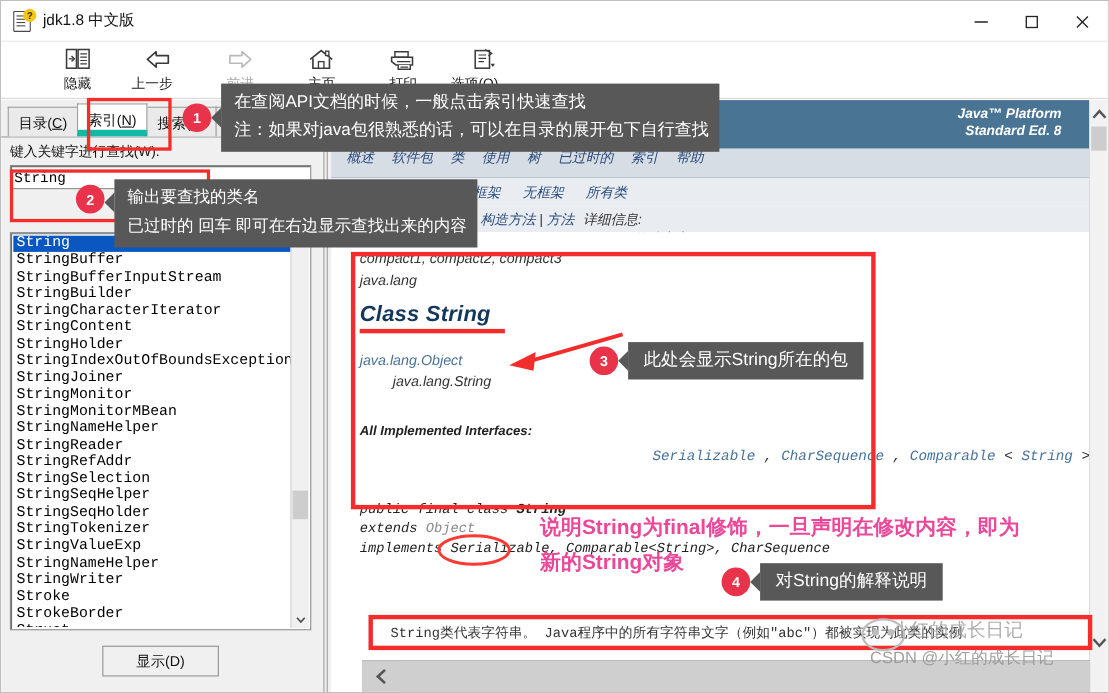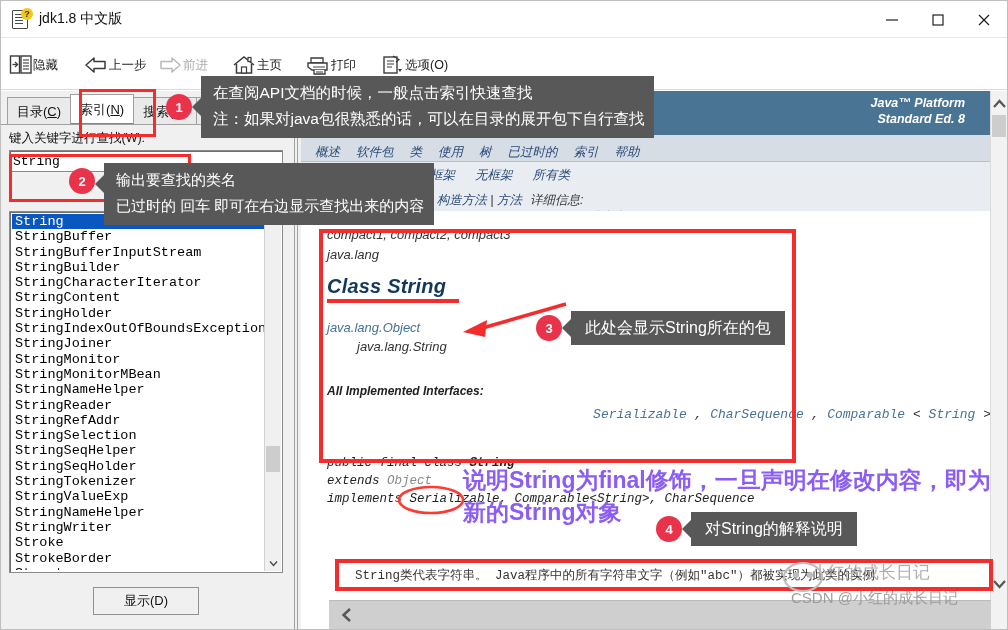--- a/index.html
+++ b/index.html
@@ -21,40 +21,40 @@
   .q-badge{position:absolute;right:-2px;top:-1px;width:12px;height:12px;border-radius:50%;
      background:#f5c518;color:#3a3a00;font-size:9px;line-height:12px;text-align:center;font-weight:bold;}
   .tb-title{font-size:14px;color:#111;}
   .win-btns{position:absolute;right:0;top:0;height:37px;display:flex;}
   .wb{width:46px;height:37px;display:flex;align-items:center;justify-content:center;}
   .wb svg{display:block;}
 
   
   .toolbar{height:52px;background:#fff;display:flex;align-items:flex-start;
            border-bottom:1px solid #d9d9d9;box-sizing:border-box;padding-left:8px;}
-  .tbtn{width:74px;height:50px;display:flex;align-items:center;justify-content:flex-start;
+  .tbtn{width:74px;height:50px;display:flex;flex-direction:column;align-items:flex-end;justify-content:flex-start;
         padding-top:3px;box-sizing:border-box;}
   .tbtn .ic{height:26px;display:flex;align-items:center;justify-content:center;}
   .tbtn .lb{font-size:12.5px;color:#1a1a1a;margin-top:1px;white-space:nowrap;}
   .tbtn.dim .lb{color:#adadad;}
 
   
   .content{position:absolute;left:0;top:90px;right:0;bottom:0;display:flex;}
   .leftpane{width:290px;background:#f0f0f0;position:relative;box-sizing:border-box;}
   .splitter{width:10px;background:#f0f0f0;position:relative;}
   .splitter:before{content:"";position:absolute;left:3px;top:0;bottom:0;width:1px;background:#a0a0a0;}
   .splitter:after{content:"";position:absolute;left:6px;top:0;bottom:0;width:1px;background:#a0a0a0;}
   .rightpane{flex:1;background:#fff;position:relative;font-style:italic;}
 
   
   .tabstrip{height:34px;display:flex;align-items:flex-end;padding-left:6px;box-sizing:border-box;
             background:#f0f0f0;border-bottom:1px solid #a0a0a0;}
   .tab{height:27px;line-height:27px;padding:0 9px;font-size:13px;color:#111;
        background:#eaeaea;border:1px solid #a0a0a0;border-bottom:none;margin-right:-1px;box-sizing:border-box;}
-  .tab.active{background:#fff;height:30px;line-height:30px;position:relative;z-index:3;border-bottom:1px solid #14b8a6;}
+  .tab.active{background:#fff;height:30px;line-height:30px;position:relative;z-index:3;border-bottom:6px solid #14b8a6;}
   .tab u{text-decoration:underline;}
 
   .hintlabel{font-size:12.5px;color:#111;padding:5px 0 3px 8px;}
   .searchbox{margin:0 8px;height:22px;background:#fff;border:1px solid #8a8a8a;
      box-shadow:inset 1px 1px 0 #6f6f6f;display:flex;align-items:center;box-sizing:border-box;}
   .searchbox input{border:0;outline:0;width:100%;font-family:"Liberation Mono","DejaVu Sans Mono",monospace;
      font-size:13px;color:#000;padding:0 3px;background:transparent;}
 
   .listbox{position:absolute;left:8px;right:8px;top:120px;bottom:56px;background:#fff;
      border:1px solid #8a8a8a;box-shadow:inset 1px 1px 0 #6f6f6f;box-sizing:border-box;overflow:hidden;}
@@ -113,21 +113,21 @@
 
   
   .ovl{position:absolute;z-index:40;}
   .darkbox{background:#585858;color:#fff;font-size:15.5px;line-height:26px;padding:4px 10px 6px 12px;box-sizing:border-box;}
   .callout{background:#585858;color:#fff;font-size:15px;line-height:30px;padding:0 14px;height:34px;
      display:flex;align-items:center;white-space:nowrap;box-sizing:border-box;}
   .callout.big{font-size:16px;}
   .numbadge{width:26px;height:26px;border-radius:50%;background:#e8334a;color:#fff;font-size:13px;
      display:flex;align-items:center;justify-content:center;font-weight:bold;}
   .redrect{border:3px solid #f42c2c;box-sizing:border-box;}
-  .redtext{color:#8b5cf6;font-size:23px;font-weight:bold;line-height:26px;white-space:nowrap;}
+  .redtext{color:#ec4899;font-size:19px;font-weight:bold;line-height:26px;white-space:nowrap;margin-left:28px;}
   .wm{position:absolute;z-index:60;color:rgba(160,160,160,.85);font-size:17px;white-space:nowrap;}
   .wm2{position:absolute;z-index:60;color:rgba(150,150,150,.9);font-size:15px;white-space:nowrap;}
   .pointer{width:0;height:0;border-top:9px solid transparent;border-bottom:9px solid transparent;}
 </style>
 </head>
 <body>
 
 <div id="app">
 
   <div class="titlebar">
@@ -295,21 +295,21 @@
     <div class="splitter"></div>
 
     <div class="rightpane">
       <div class="docframe">
         <div class="banner">
           <div class="bt">
             <div>Java™ Platform</div>
             <div>Standard Ed. 8</div>
           </div>
         </div>
-        <div class="topnavbar" style="display: flex; align-items: flex-end; padding-left: 14px; font-size: 12.5px;">
+        <div class="topnavbar" style="display: flex; align-items: flex-start; padding-left: 14px; font-size: 12.5px;">
             <span style="margin-right: 16px; color: rgb(42, 74, 122);">概述</span>
             <span style="margin-right: 16px; color: rgb(42, 74, 122);">软件包</span>
             <span style="margin-right: 16px; color: rgb(42, 74, 122);">类</span>
             <span style="margin-right: 16px; color: rgb(42, 74, 122);">使用</span>
             <span style="margin-right: 16px; color: rgb(42, 74, 122);">树</span>
             <span style="margin-right: 16px; color: rgb(42, 74, 122);">已过时的</span>
             <span style="margin-right: 16px; color: rgb(42, 74, 122);">索引</span>
             <span style="margin-right: 16px; color: rgb(42, 74, 122);">帮助</span>
           </div>
         <div class="navrow">

